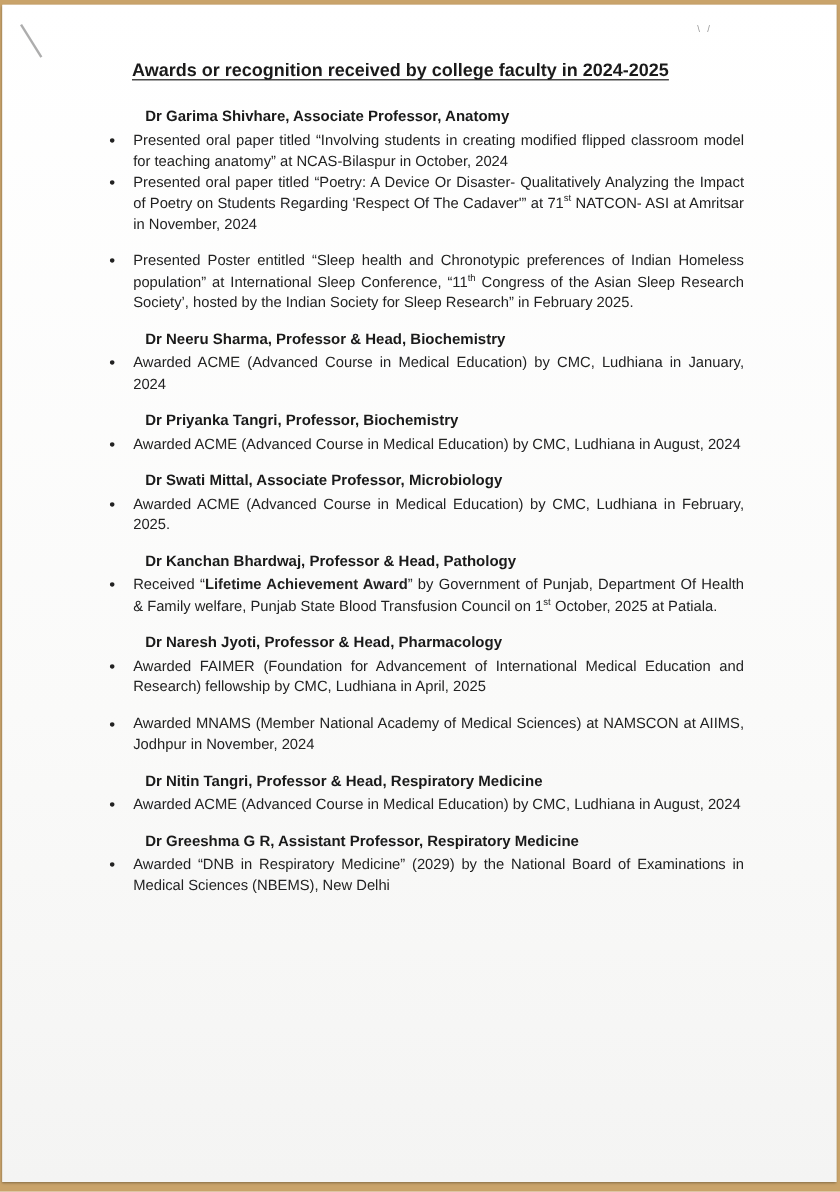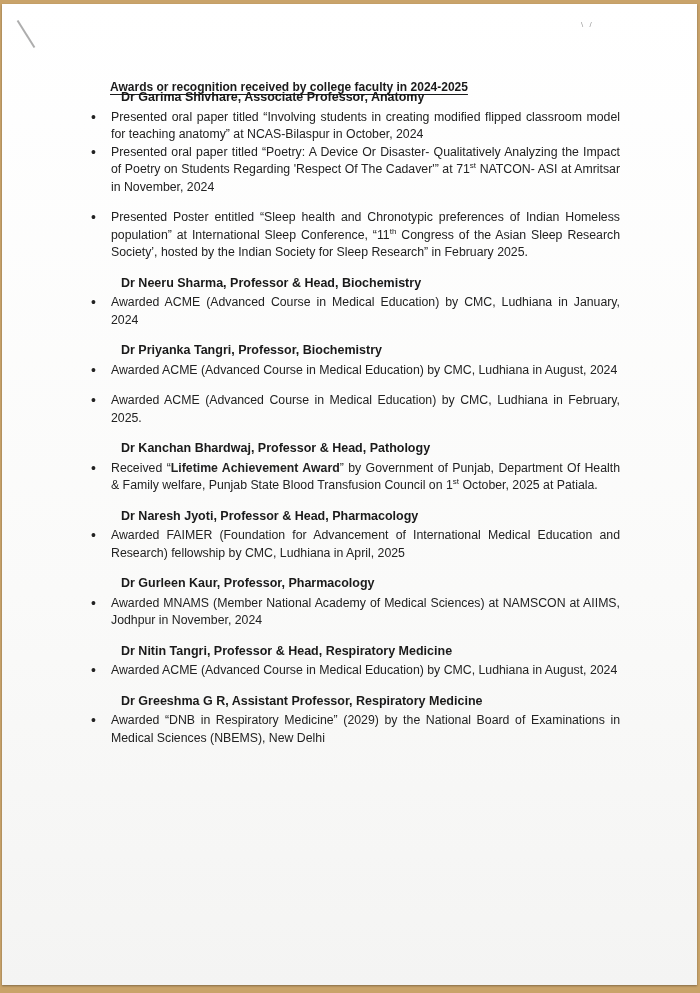--- a/index.html
+++ b/index.html
@@ -17,22 +17,22 @@
   }
   .pen-mark {
     position: absolute; left: 23px; top: 14px; width: 2px; height: 32px;
     background: #8a8a8a; transform: rotate(-32deg); opacity: .7;
   }
   .corner-dots {
     position: absolute; left: 579px; top: 16px; color: #999; font-size: 8px; letter-spacing: 2px;
   }
   .title {
     position: absolute; left: 108px; top: 46px; width: 492px;
-    font-size: 12px; font-weight: bold; color: #1a1a1a;
-    text-decoration: underline; text-underline-offset: 3px; white-space: nowrap; margin-top: 30px;
+    font-size: 15px; font-weight: bold; color: #1a1a1a;
+    text-decoration: underline; text-underline-offset: 3px; white-space: nowrap;
   }
   .content {
     position: absolute; left: 88px; top: 85px; width: 530px; color: #222;
     font-size: 12.3px; line-height: 17.5px;
   }
   .section { margin-bottom: 13px; }
   .person { font-weight: bold; font-size: 12.5px; margin-bottom: 2px; color: #1a1a1a; padding-left: 31px; }
   ul { list-style: none; margin: 0; padding: 0; }
   li { position: relative; padding-left: 21px; text-align: justify; }
   li::before {
@@ -67,38 +67,38 @@
           <li><span>Awarded ACME (Advanced Course in Medical Education) by CMC, Ludhiana in January, 2024</span></li>
         </ul>
       </div>
       <div class="section">
         <div class="person">Dr Priyanka Tangri, Professor, Biochemistry</div>
         <ul>
           <li><span>Awarded ACME (Advanced Course in Medical Education) by CMC, Ludhiana in August, 2024</span></li>
         </ul>
       </div>
       <div class="section">
+        <div class="person">Dr Swati Mittal, Associate Professor, Microbiology</div>
         <ul>
           <li><span>Awarded ACME (Advanced Course in Medical Education) by CMC, Ludhiana in February, 2025.</span></li>
         </ul>
       </div>
       <div class="section">
         <div class="person">Dr Kanchan Bhardwaj, Professor &amp; Head, Pathology</div>
         <ul>
           <li><span>Received “</span><b class="award">Lifetime Achievement Award</b><span>” by Government of Punjab, Department Of Health &amp; Family welfare, Punjab State Blood Transfusion Council on 1</span><sup>st</sup><span> October, 2025 at Patiala.</span></li>
         </ul>
       </div>
       <div class="section">
         <div class="person">Dr Naresh Jyoti, Professor &amp; Head, Pharmacology</div>
         <ul>
           <li><span>Awarded FAIMER (Foundation for Advancement of International Medical Education and Research) fellowship by CMC, Ludhiana in April, 2025</span></li>
         </ul>
       </div>
       <div class="section">
-        <div class="person">Dr Gurleen Kaur, Professor, Pharmacology</div>
         <ul>
           <li><span>Awarded MNAMS (Member National Academy of Medical Sciences) at NAMSCON at AIIMS, Jodhpur in November, 2024</span></li>
         </ul>
       </div>
       <div class="section">
         <div class="person">Dr Nitin Tangri, Professor &amp; Head, Respiratory Medicine</div>
         <ul>
           <li><span>Awarded ACME (Advanced Course in Medical Education) by CMC, Ludhiana in August, 2024</span></li>
         </ul>
       </div>

